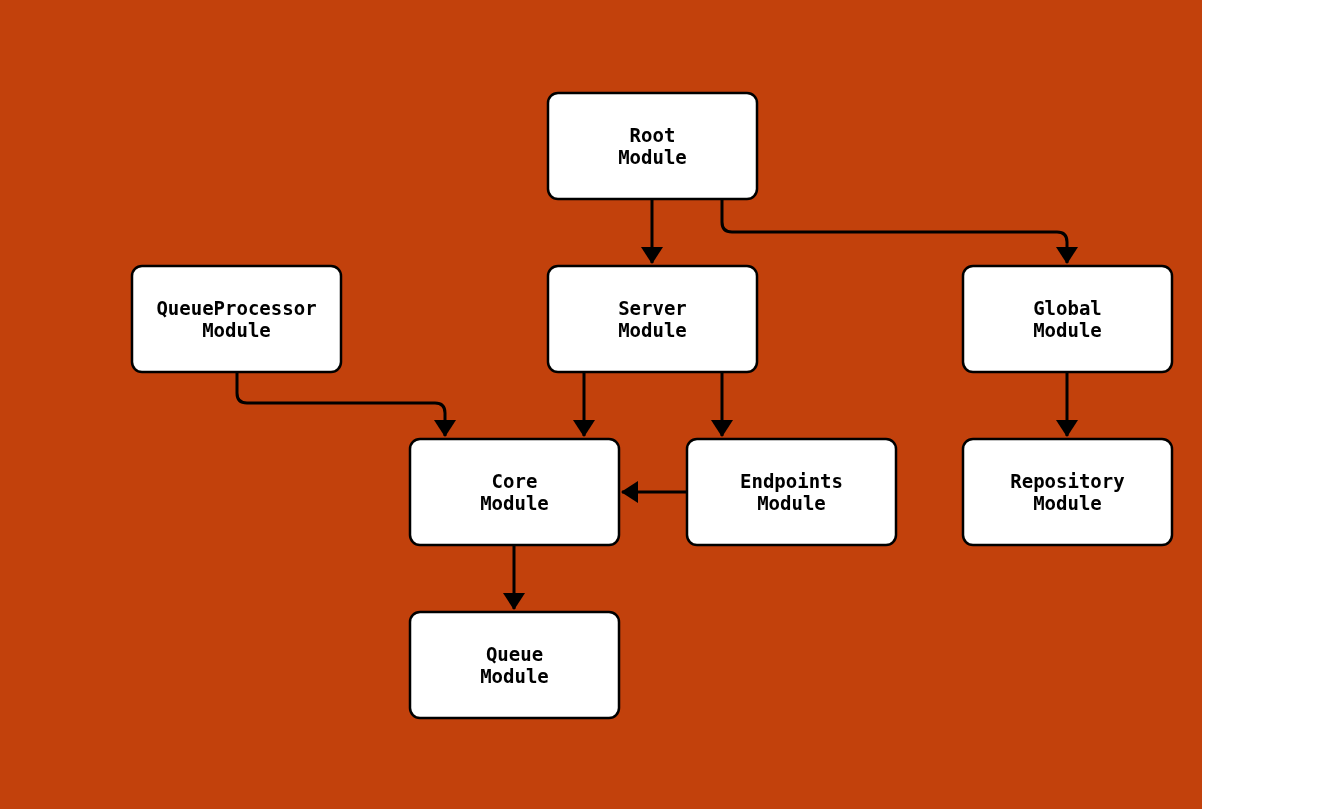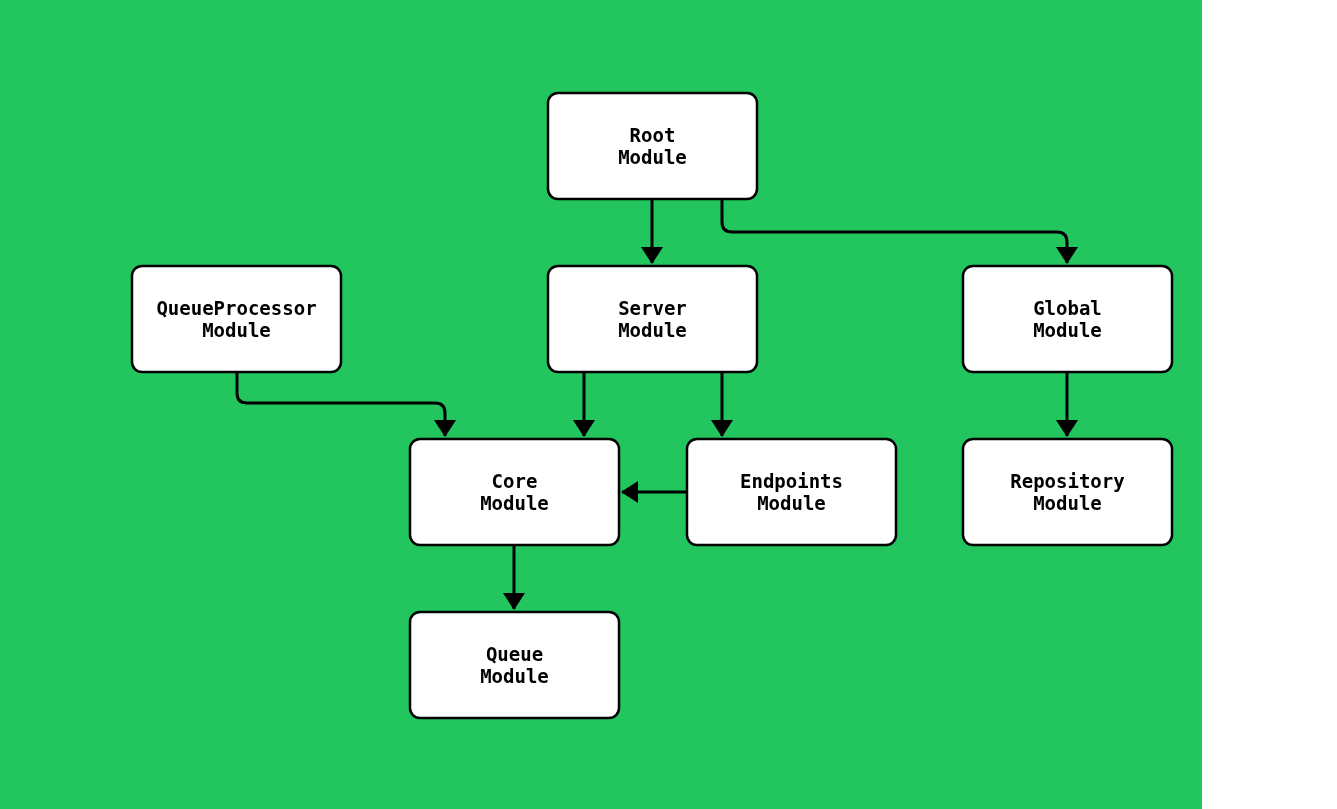--- a/index.html
+++ b/index.html
@@ -8,21 +8,21 @@
     width: 1337px;
     height: 809px;
     background: #ffffff;
     overflow: hidden;
     font-family: "DejaVu Sans Mono", monospace;
   }
   .canvas {
     position: relative;
     width: 1202px;
     height: 809px;
-    background: #22c55e;
+    background: #c2410c;
   }
   svg {
     display: block;
   }
   .node-rect {
     fill: #ffffff;
     stroke: #000000;
     stroke-width: 2.5;
   }
   .node-label {

